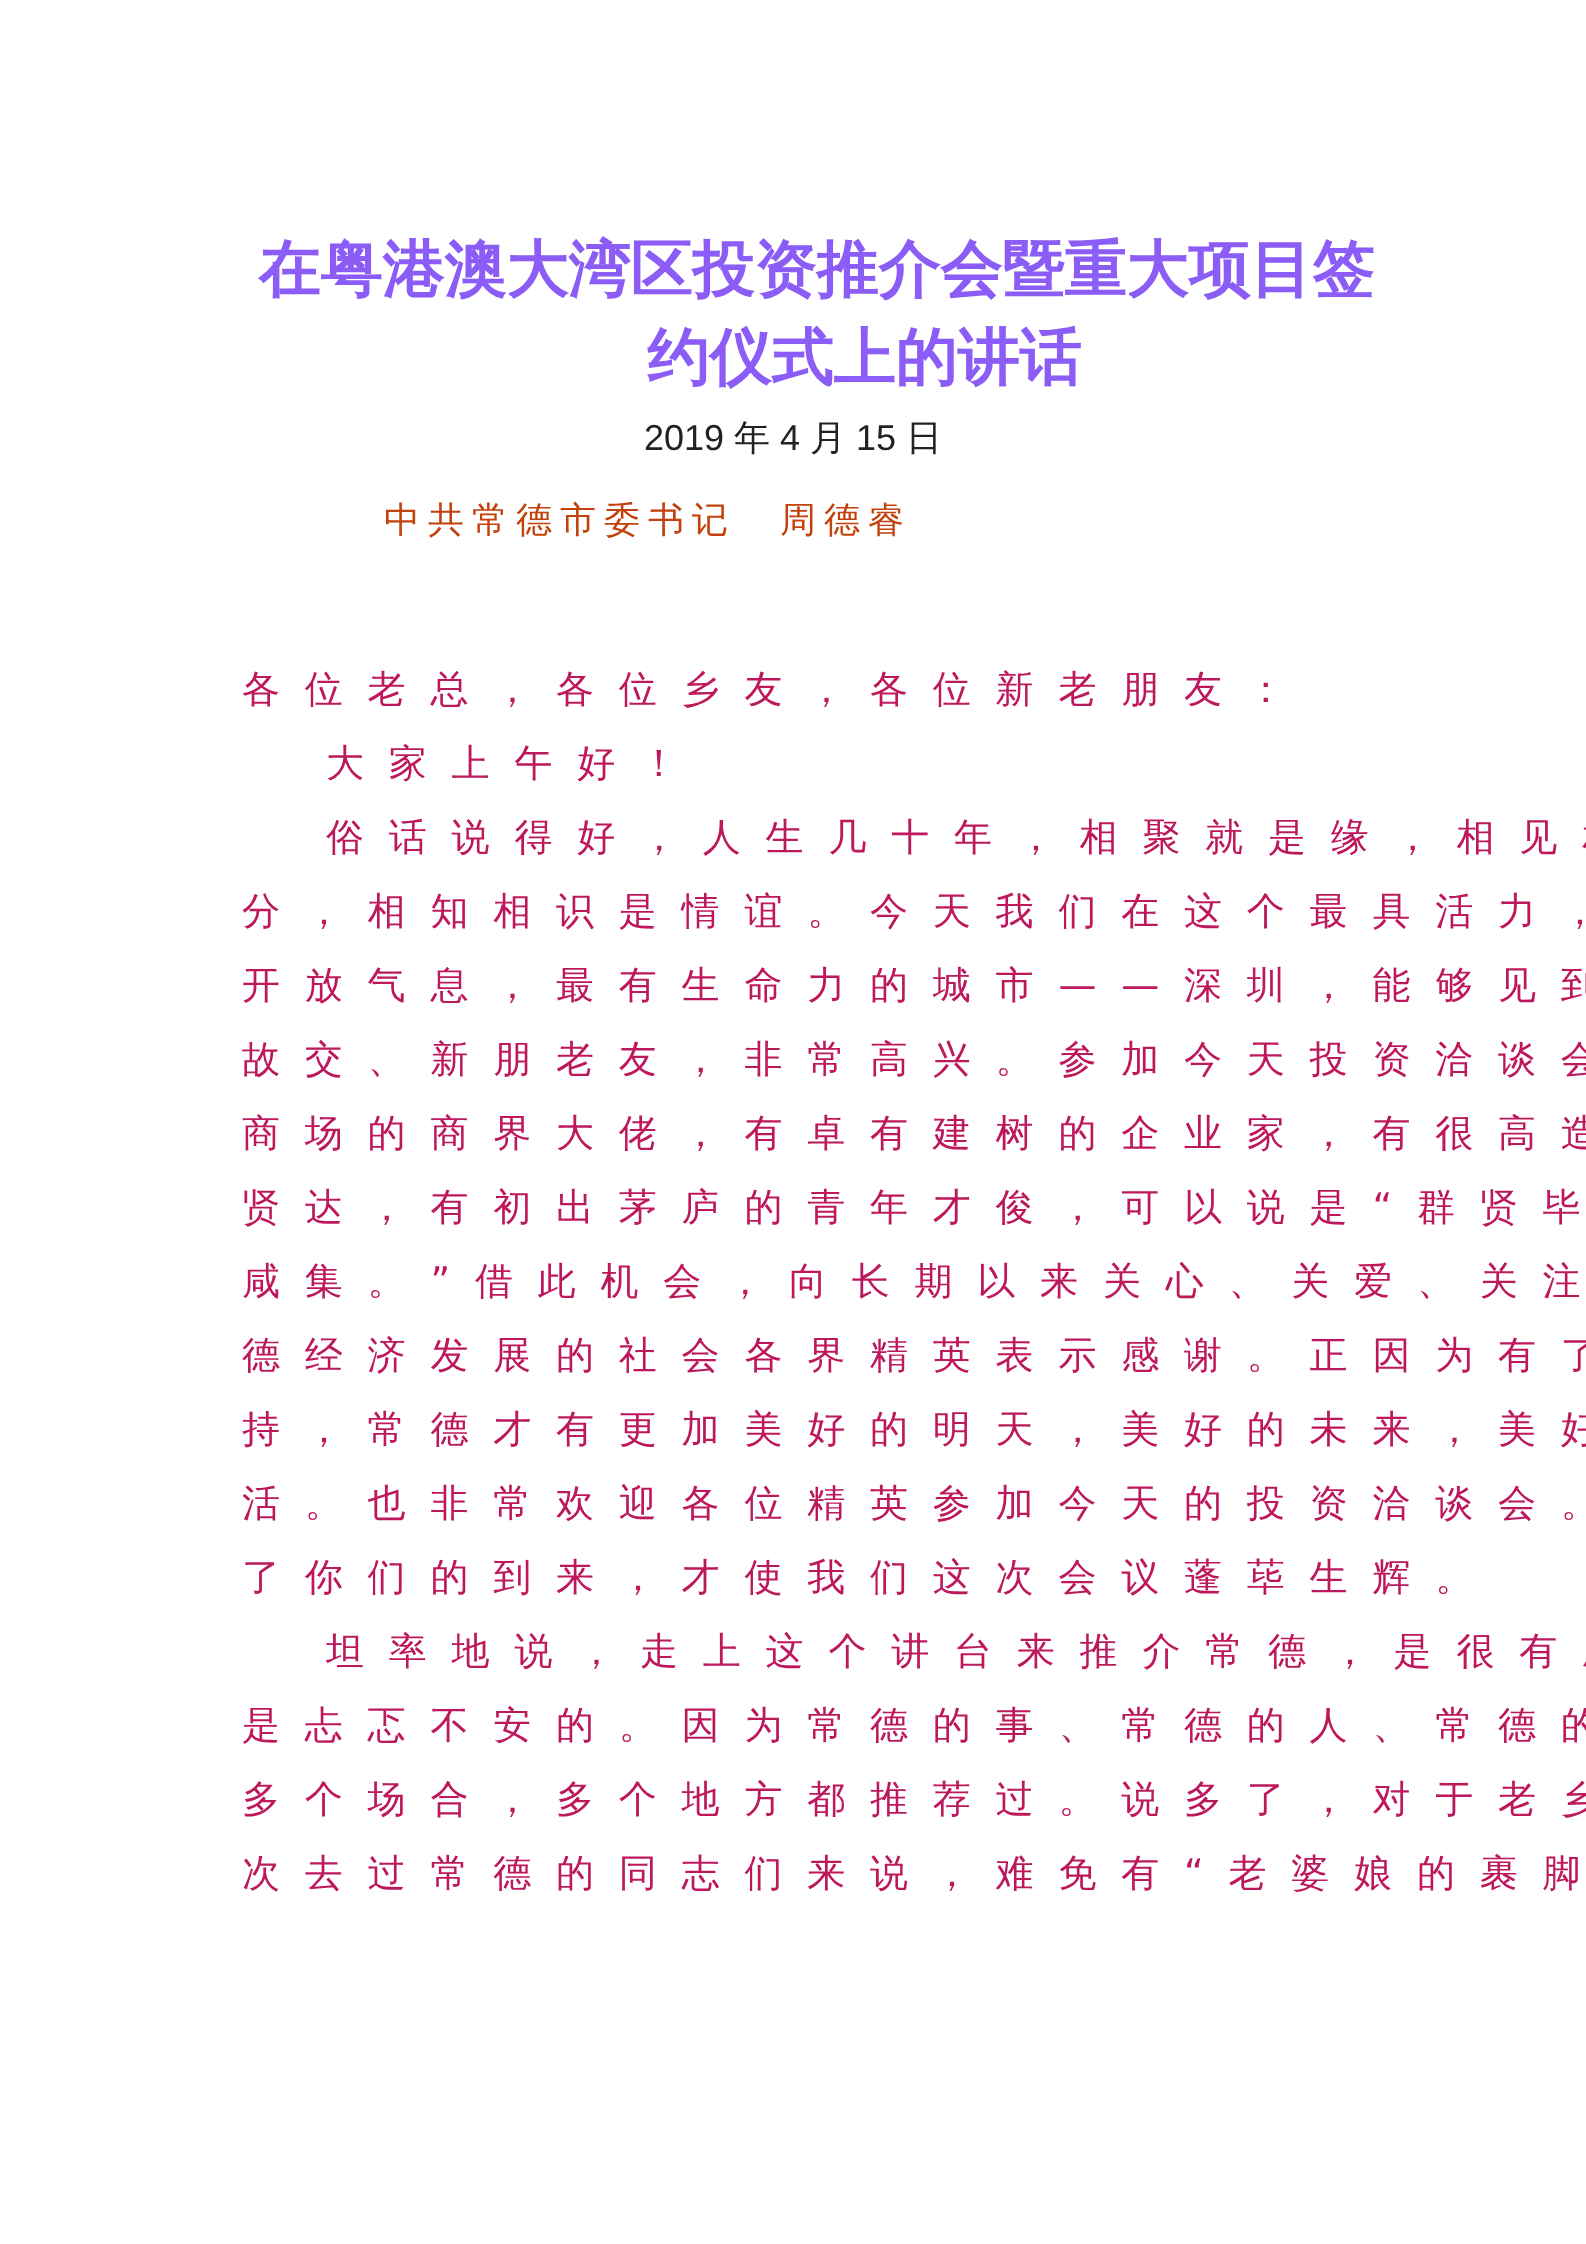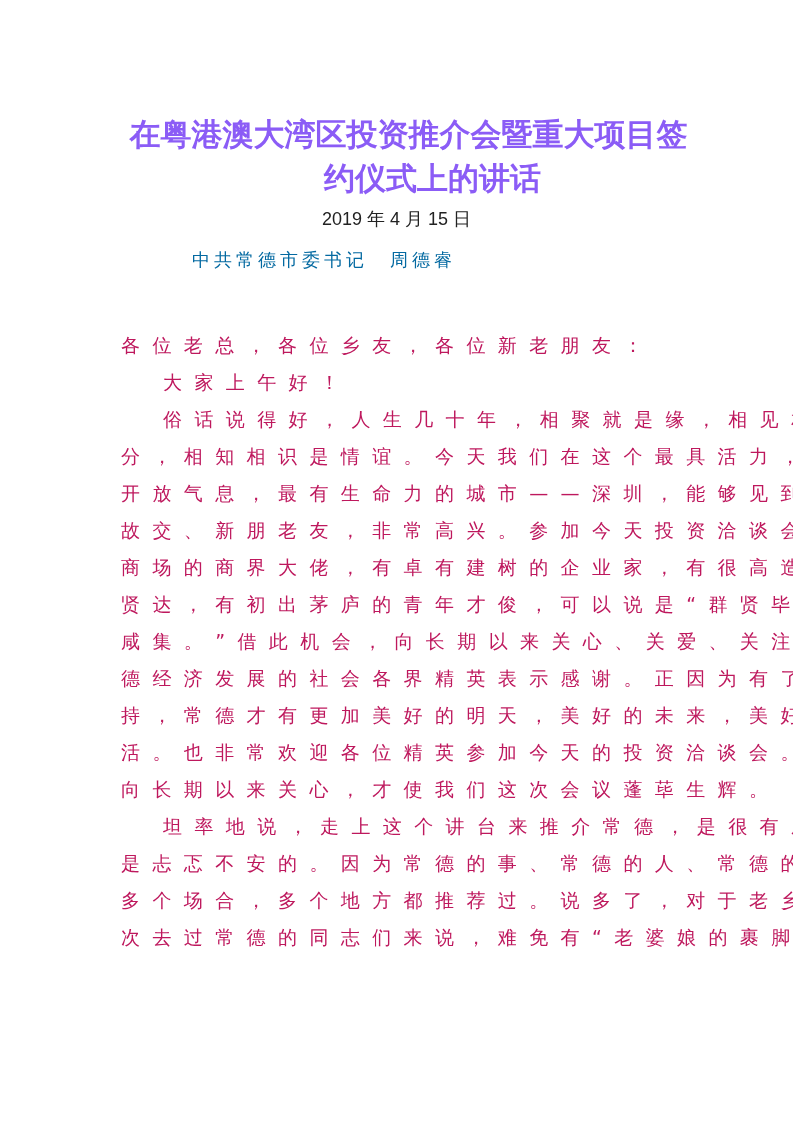--- a/index.html
+++ b/index.html
@@ -10,21 +10,21 @@
       color: #8b5cf6; letter-spacing: 0px;
     }
     .title.l1 { top: 114px; }
     .title.l2 { top: 158px; padding-left: 24px; }
     .date {
       position: absolute; top: 207px; left: 0; width: 793px; text-align: center;
       font-family: "Liberation Sans", sans-serif; font-size: 18px; color: #222;
     }
     .author {
       position: absolute; top: 248px; left: 0; width: 648px; text-align: center;
-      font-family: "DejaVu Serif", serif; font-size: 18px; color: #0369a1; letter-spacing: 4px;
+      font-family: "DejaVu Serif", serif; font-size: 18px; color: #c2410c; letter-spacing: 4px;
     }
     .line {
       position: absolute; left: 121px; white-space: nowrap;
       font-family: "DejaVu Sans", sans-serif; font-size: 19px; color: #be185d;
       letter-spacing: 12.4px; line-height: 24px;
     }
     .indent { left: 163px; text-align: right; }
   </style>
 </head>
 <body>
@@ -40,18 +40,18 @@
   <div class="line indent" style="top:407px">俗话说得好，人生几十年，相聚就是缘，相见相聚是缘</div>
   <div class="line" style="top:444px">分，相知相识是情谊。今天我们在这个最具活力，最有改革</div>
   <div class="line" style="top:481px">开放气息，最有生命力的城市——深圳，能够见到各位新旧</div>
   <div class="line" style="top:518px">故交、新朋老友，非常高兴。参加今天投资洽谈会的有久经</div>
   <div class="line" style="top:555px">商场的商界大佬，有卓有建树的企业家，有很高造诣的社会</div>
   <div class="line" style="top:592px">贤达，有初出茅庐的青年才俊，可以说是“群贤毕至，少长</div>
   <div class="line" style="top:629px">咸集。”借此机会，向长期以来关心、关爱、关注、支持常</div>
   <div class="line" style="top:666px">德经济发展的社会各界精英表示感谢。正因为有了你们的支</div>
   <div class="line" style="top:703px">持，常德才有更加美好的明天，美好的未来，美好的幸福生</div>
   <div class="line" style="top:740px">活。也非常欢迎各位精英参加今天的投资洽谈会。正因为有</div>
-  <div class="line" style="top:777px">向长期以来关心，才使我们这次会议蓬荜生辉。</div>
+  <div class="line" style="top:777px">了你们的到来，才使我们这次会议蓬荜生辉。</div>
   <div class="line indent" style="top:814px">坦率地说，走上这个讲台来推介常德，是很有压力的，</div>
   <div class="line" style="top:851px">是忐忑不安的。因为常德的事、常德的人、常德的情，我在</div>
   <div class="line" style="top:888px">多个场合，多个地方都推荐过。说多了，对于老乡，对于多</div>
   <div class="line" style="top:925px">次去过常德的同志们来说，难免有“老婆娘的裹脚布又臭又</div>
 </div>
 
 </body></html>

